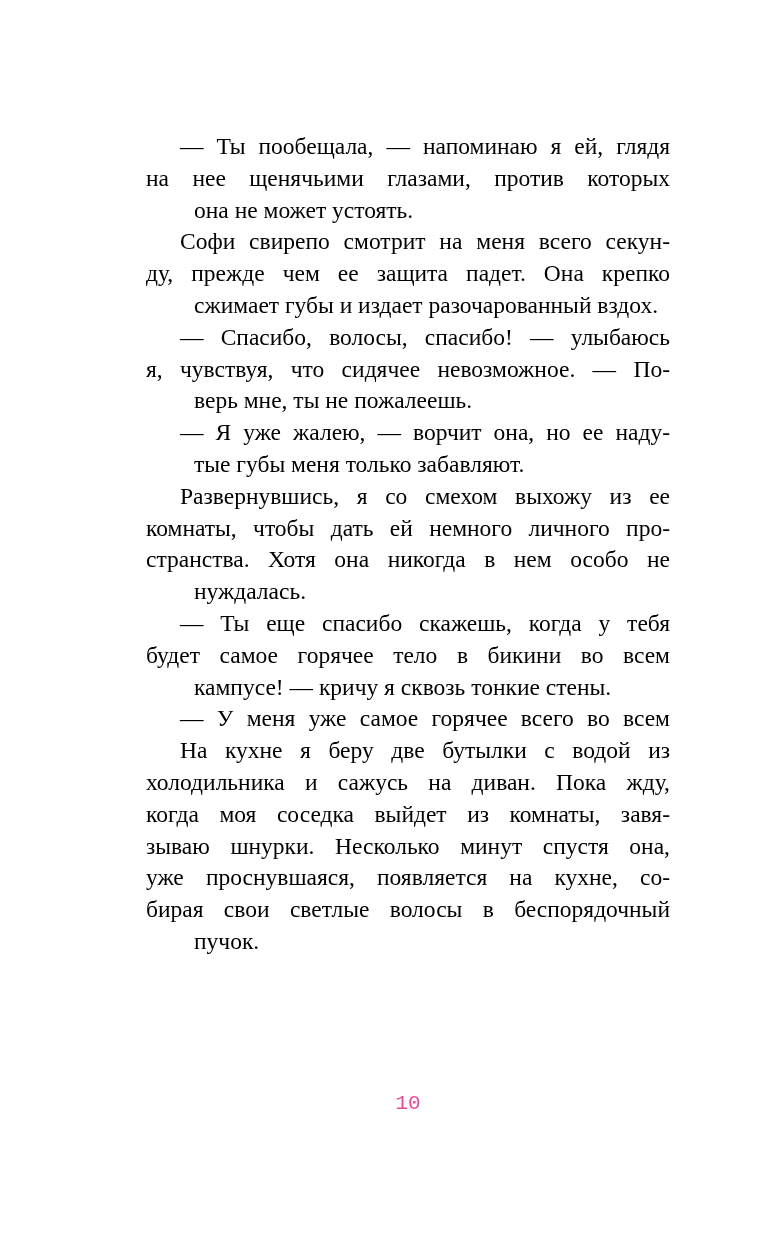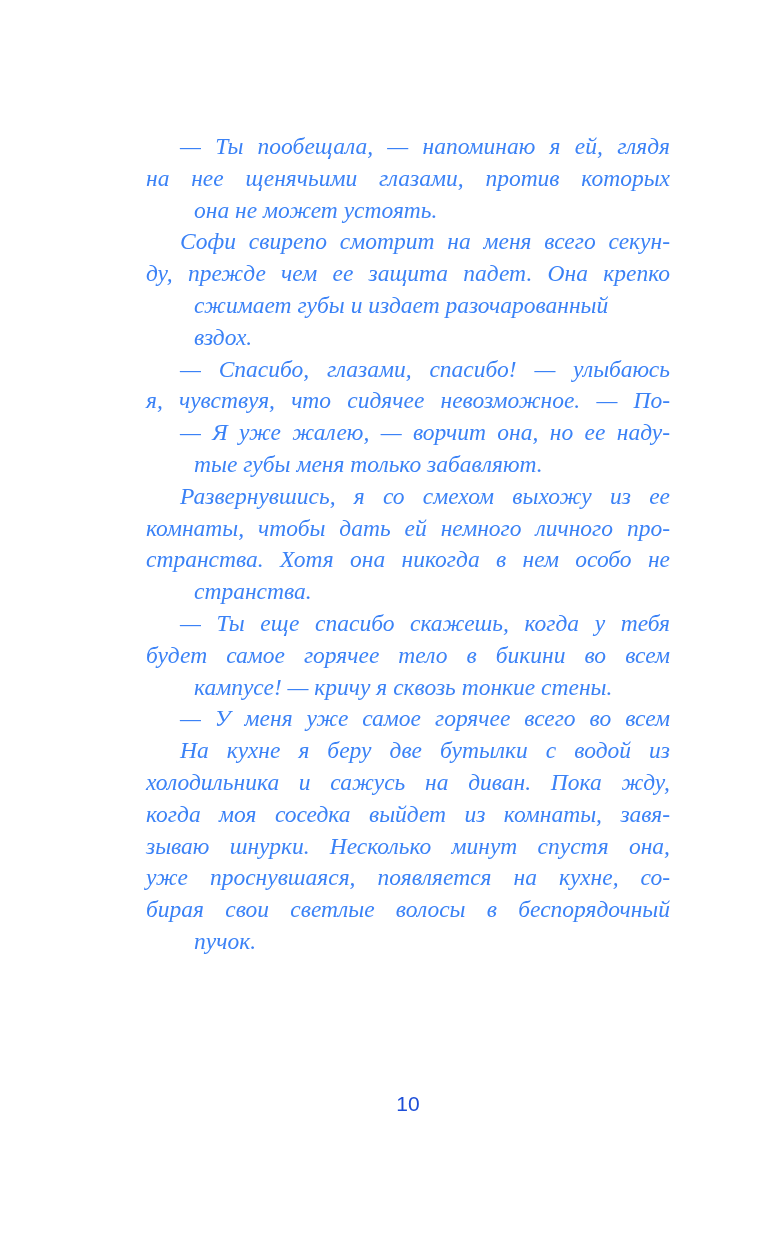--- a/index.html
+++ b/index.html
@@ -55,57 +55,58 @@
     font-family: "Liberation Sans", "DejaVu Sans", sans-serif;
     font-size: 21px;
     font-weight: 400;
     color: #222222;
   }
 </style>
 </head>
 <body style="background: rgb(255, 255, 255);">
 
 <div class="page">
-  <div class="text-block" style="color: #3b82f6; font-style: italic;">
+  <div class="text-block" style="color: #000000;">
       <div class="para">
         <div class="line first">— Ты пообещала, — напоминаю я ей, глядя</div>
         <div class="line">на нее щенячьими глазами, против которых</div>
         <div class="line last">она не может устоять.</div>
       </div>
       <div class="para">
         <div class="line first">Софи свирепо смотрит на меня всего секун-</div>
         <div class="line">ду, прежде чем ее защита падет. Она крепко</div>
         <div class="line last">сжимает губы и издает разочарованный вздох.</div>
       </div>
       <div class="para">
-        <div class="line first">— Спасибо, глазами, спасибо! — улыбаюсь</div>
+        <div class="line first">— Спасибо, волосы, спасибо! — улыбаюсь</div>
         <div class="line">я, чувствуя, что сидячее невозможное. — По-</div>
+        <div class="line last">верь мне, ты не пожалеешь.</div>
       </div>
       <div class="para">
         <div class="line first">— Я уже жалею, — ворчит она, но ее наду-</div>
         <div class="line last">тые губы меня только забавляют.</div>
       </div>
       <div class="para">
         <div class="line first">Развернувшись, я со смехом выхожу из ее</div>
         <div class="line">комнаты, чтобы дать ей немного личного про-</div>
         <div class="line">странства. Хотя она никогда в нем особо не</div>
-        <div class="line last">странства.</div>
+        <div class="line last">нуждалась.</div>
       </div>
       <div class="para">
         <div class="line first">— Ты еще спасибо скажешь, когда у тебя</div>
         <div class="line">будет самое горячее тело в бикини во всем</div>
         <div class="line last">кампусе! — кричу я сквозь тонкие стены.</div>
       </div>
       <div class="para">
         <div class="line first">— У меня уже самое горячее всего во всем</div>
       </div>
       <div class="para">
         <div class="line first">На кухне я беру две бутылки с водой из</div>
         <div class="line">холодильника и сажусь на диван. Пока жду,</div>
         <div class="line">когда моя соседка выйдет из комнаты, завя-</div>
         <div class="line">зываю шнурки. Несколько минут спустя она,</div>
         <div class="line">уже проснувшаяся, появляется на кухне, со-</div>
         <div class="line">бирая свои светлые волосы в беспорядочный</div>
         <div class="line last">пучок.</div>
       </div>
     </div>
-  <div class="page-number" style="color: #1d4ed8;">10</div>
+  <div class="page-number" style="color: #ec4899; font-family: Liberation Mono, monospace;">10</div>
 </div>
 
 </body></html>

